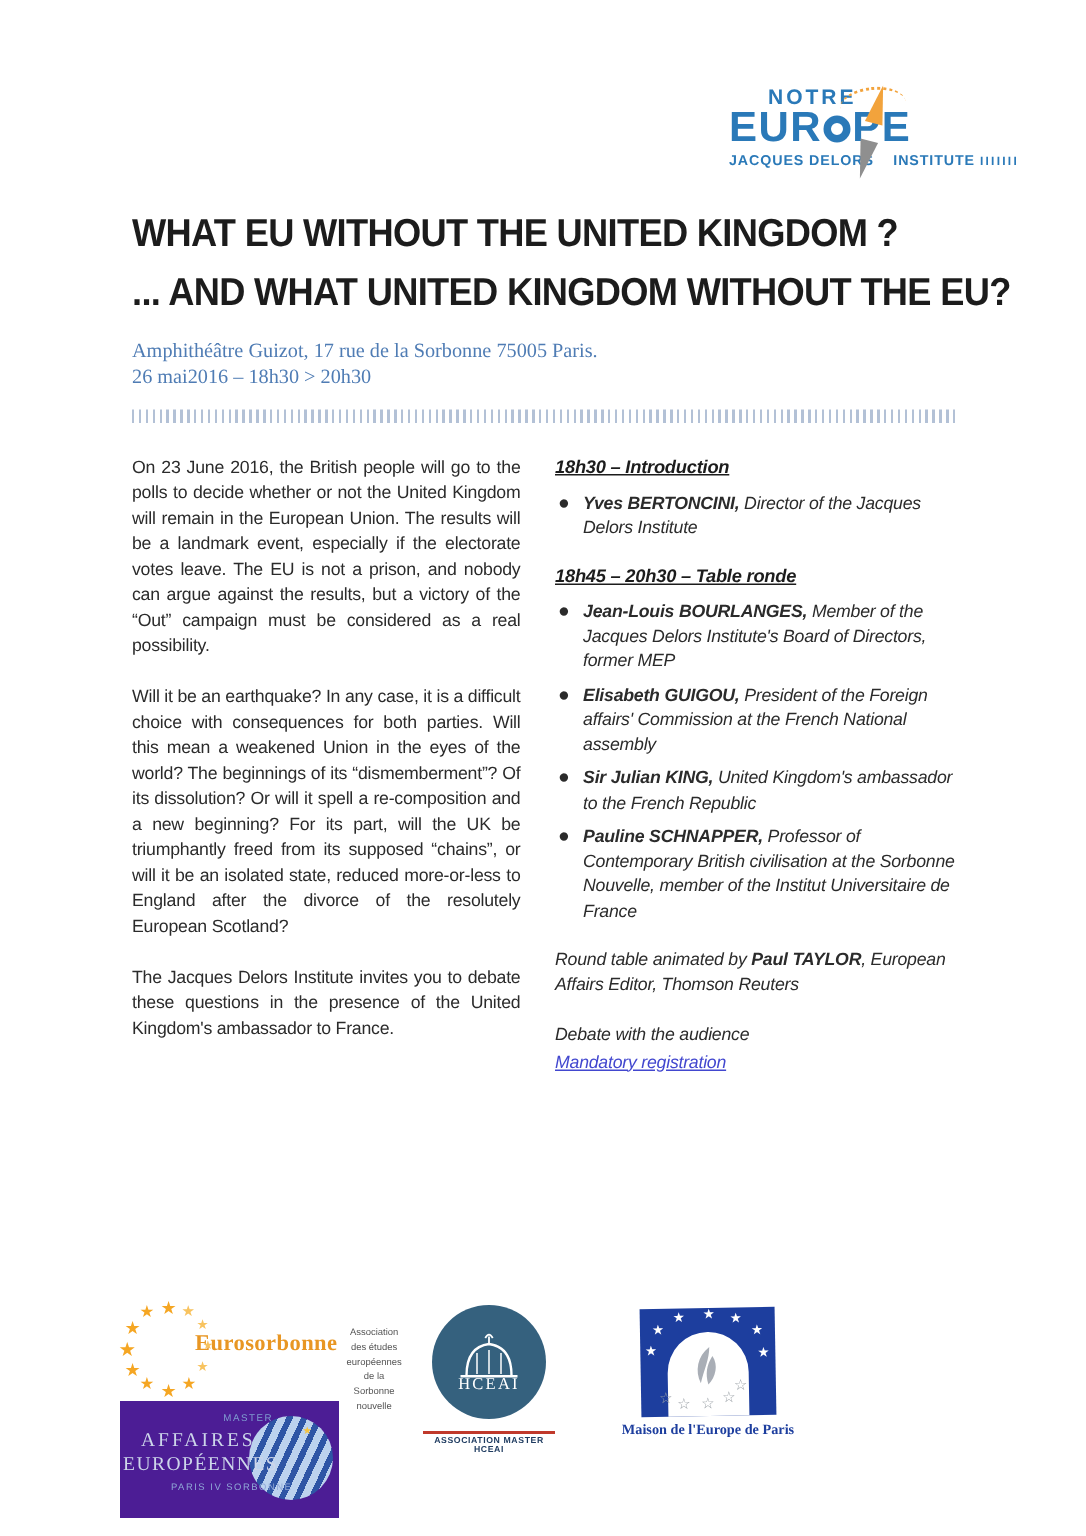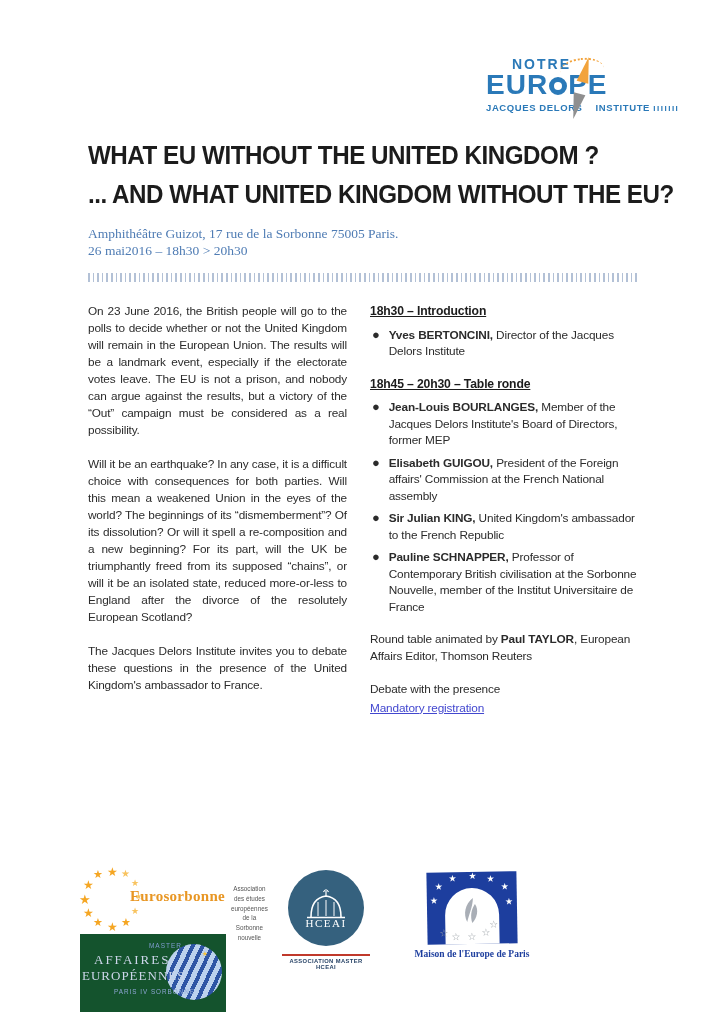--- a/index.html
+++ b/index.html
@@ -29,42 +29,42 @@
   .main{position:absolute;left:88px;top:136px;width:550px;}
   .title{font-size:26px;line-height:39px;font-weight:bold;color:#1c1c1c;
     transform:scaleX(0.93);transform-origin:left top;white-space:nowrap;letter-spacing:-0.5px;}
   .venue{margin-top:12px;font-family:"Liberation Serif",serif;font-size:13.5px;line-height:16.5px;color:#4f7cb4;}
   .rule-ticks{margin-top:14px;height:9px;
     background:repeating-linear-gradient(to right,#b3c1d6 0 1.6px,transparent 1.6px 4.6px);}
 
   .cols{display:flex;margin-top:21px;gap:23px;}
   .col-left{width:259px;text-align:justify;font-size:11.8px;line-height:17px;letter-spacing:-0.15px;}
   .col-left p{margin:0 0 17px 0;}
-  .col-right{width:268px;font-size:11.8px;line-height:16.5px;letter-spacing:-0.15px;}
+  .col-right{width:268px;font-size:11.8px;line-height:16.5px;letter-spacing:-0.15px;font-style:italic;}
   .sec-head{margin:0 0 7px 0;font-size:12.2px;font-weight:bold;color:#1c1c1c;text-decoration:underline;}
   .speakers{list-style:none;margin:0 0 16px 0;padding:0;}
   .speakers li{display:flex;gap:9px;margin-bottom:6px;}
   .speakers .bullet{font-size:13px;line-height:16px;padding-left:2px;}
   .speakers b{white-space:pre-wrap;}
   .rt{margin:16px 0 0 0;}
   .debate{margin:17px 0 0 0;}
   .reg{display:inline-block;margin-top:2px;color:#4247cf;text-decoration:underline;cursor:pointer;}
 
   
   .footer{position:absolute;left:80px;top:866px;right:40px;display:flex;gap:16px;align-items:flex-start;}
 
   
   .f-col1{width:180px;}
   .euroso{position:relative;height:66px;display:flex;align-items:flex-start;}
   .starring{position:relative;width:64px;height:64px;flex:0 0 64px;}
   .starring span{position:absolute;color:#f5a623;}
   .euroso-name{font-family:"Liberation Serif",serif;font-weight:bold;color:#e89623;
     font-size:15px;margin:22px 0 0 -14px;white-space:nowrap;letter-spacing:0.3px;}
   .euroso-cap{width:86px;margin:18px 0 0 6px;font-size:6.3px;line-height:1.55;color:#555;text-align:center;}
-  .masterbox{position:relative;width:146px;height:78px;margin-top:2px;background:#14532d;overflow:hidden;}
+  .masterbox{position:relative;width:146px;height:78px;margin-top:2px;background:#4c1d95;overflow:hidden;}
   .mb-master{position:absolute;top:8px;right:44px;font-size:6.5px;color:#7f9cd0;letter-spacing:1px;}
   .mb-l1{position:absolute;top:18px;left:14px;font-family:"Liberation Serif",serif;font-size:13px;
     letter-spacing:2px;color:#cdd6ea;}
   .mb-l2{position:absolute;top:34px;left:2px;font-family:"Liberation Serif",serif;font-size:13px;
     letter-spacing:1px;color:#cdd6ea;}
   .mb-sub{position:absolute;top:54px;left:34px;font-size:6.3px;color:#8fa7d6;letter-spacing:1px;}
   .mb-globe{position:absolute;right:4px;top:10px;width:56px;height:56px;border-radius:50%;
     background:repeating-linear-gradient(115deg,#bcd2ee 0 5px,#2e55a5 5px 9px);}
   .mb-star{position:absolute;right:18px;top:16px;color:#f5c23d;font-size:7px;}
 
@@ -166,21 +166,21 @@
             <span><b>Sir Julian KING,</b><span> United Kingdom's ambassador to the French Republic</span></span>
           </li>
           <li>
             <span class="bullet">●</span>
             <span><b>Pauline SCHNAPPER,</b><span> Professor of Contemporary British civilisation at the Sorbonne Nouvelle, member of the Institut Universitaire de France</span></span>
           </li>
         </ul>
 
         <p class="rt"><span>Round table animated by </span><b>Paul TAYLOR</b><span>, European Affairs Editor, Thomson Reuters</span></p>
 
-        <p class="debate">Debate with the presence</p>
+        <p class="debate">Debate with the audience</p>
 
         <a class="reg" href="#">Mandatory registration</a>
       </div>
     </div>
   </div>
 
   <div class="footer">
 
     <div class="f-col1">
       <div class="euroso">

